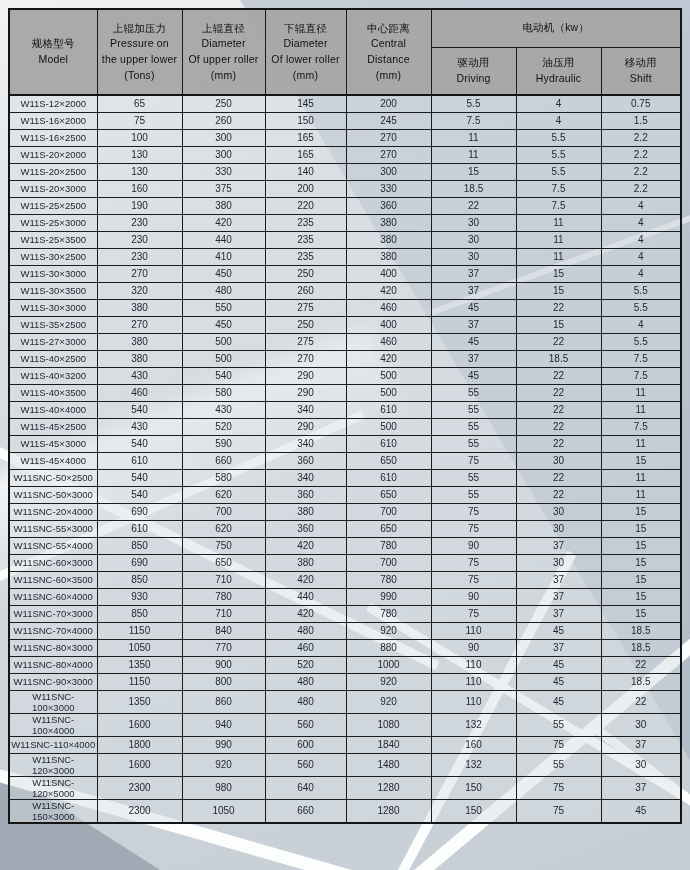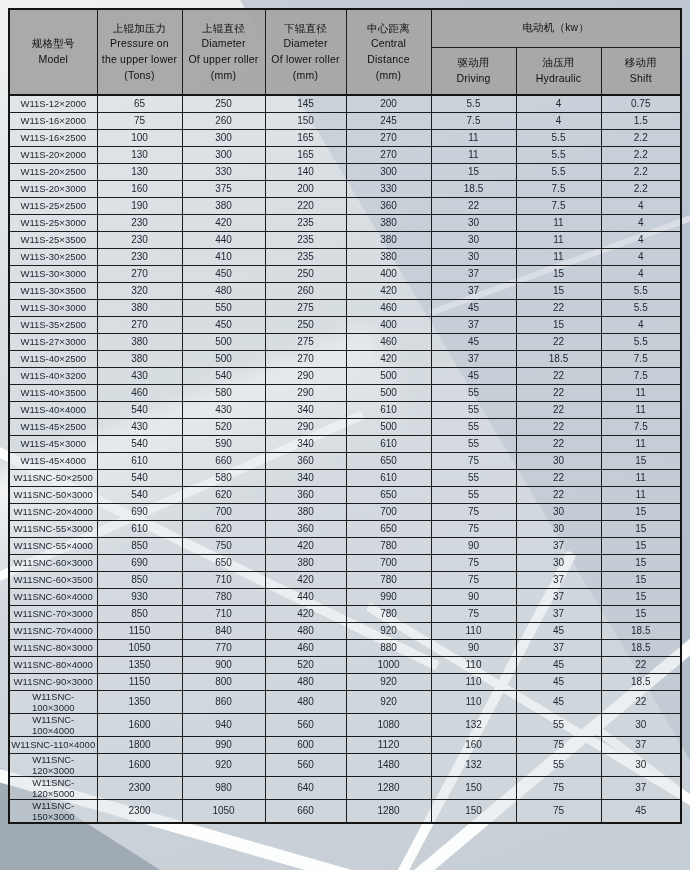--- a/index.html
+++ b/index.html
@@ -474,21 +474,21 @@
           <td>1080</td>
           <td>132</td>
           <td>55</td>
           <td>30</td>
         </tr>
         <tr>
           <td>W11SNC-110×4000</td>
           <td>1800</td>
           <td>990</td>
           <td>600</td>
-          <td>1120</td>
+          <td>1840</td>
           <td>160</td>
           <td>75</td>
           <td>37</td>
         </tr>
         <tr>
           <td>W11SNC-120×3000</td>
           <td>1600</td>
           <td>920</td>
           <td>560</td>
           <td>1480</td>

